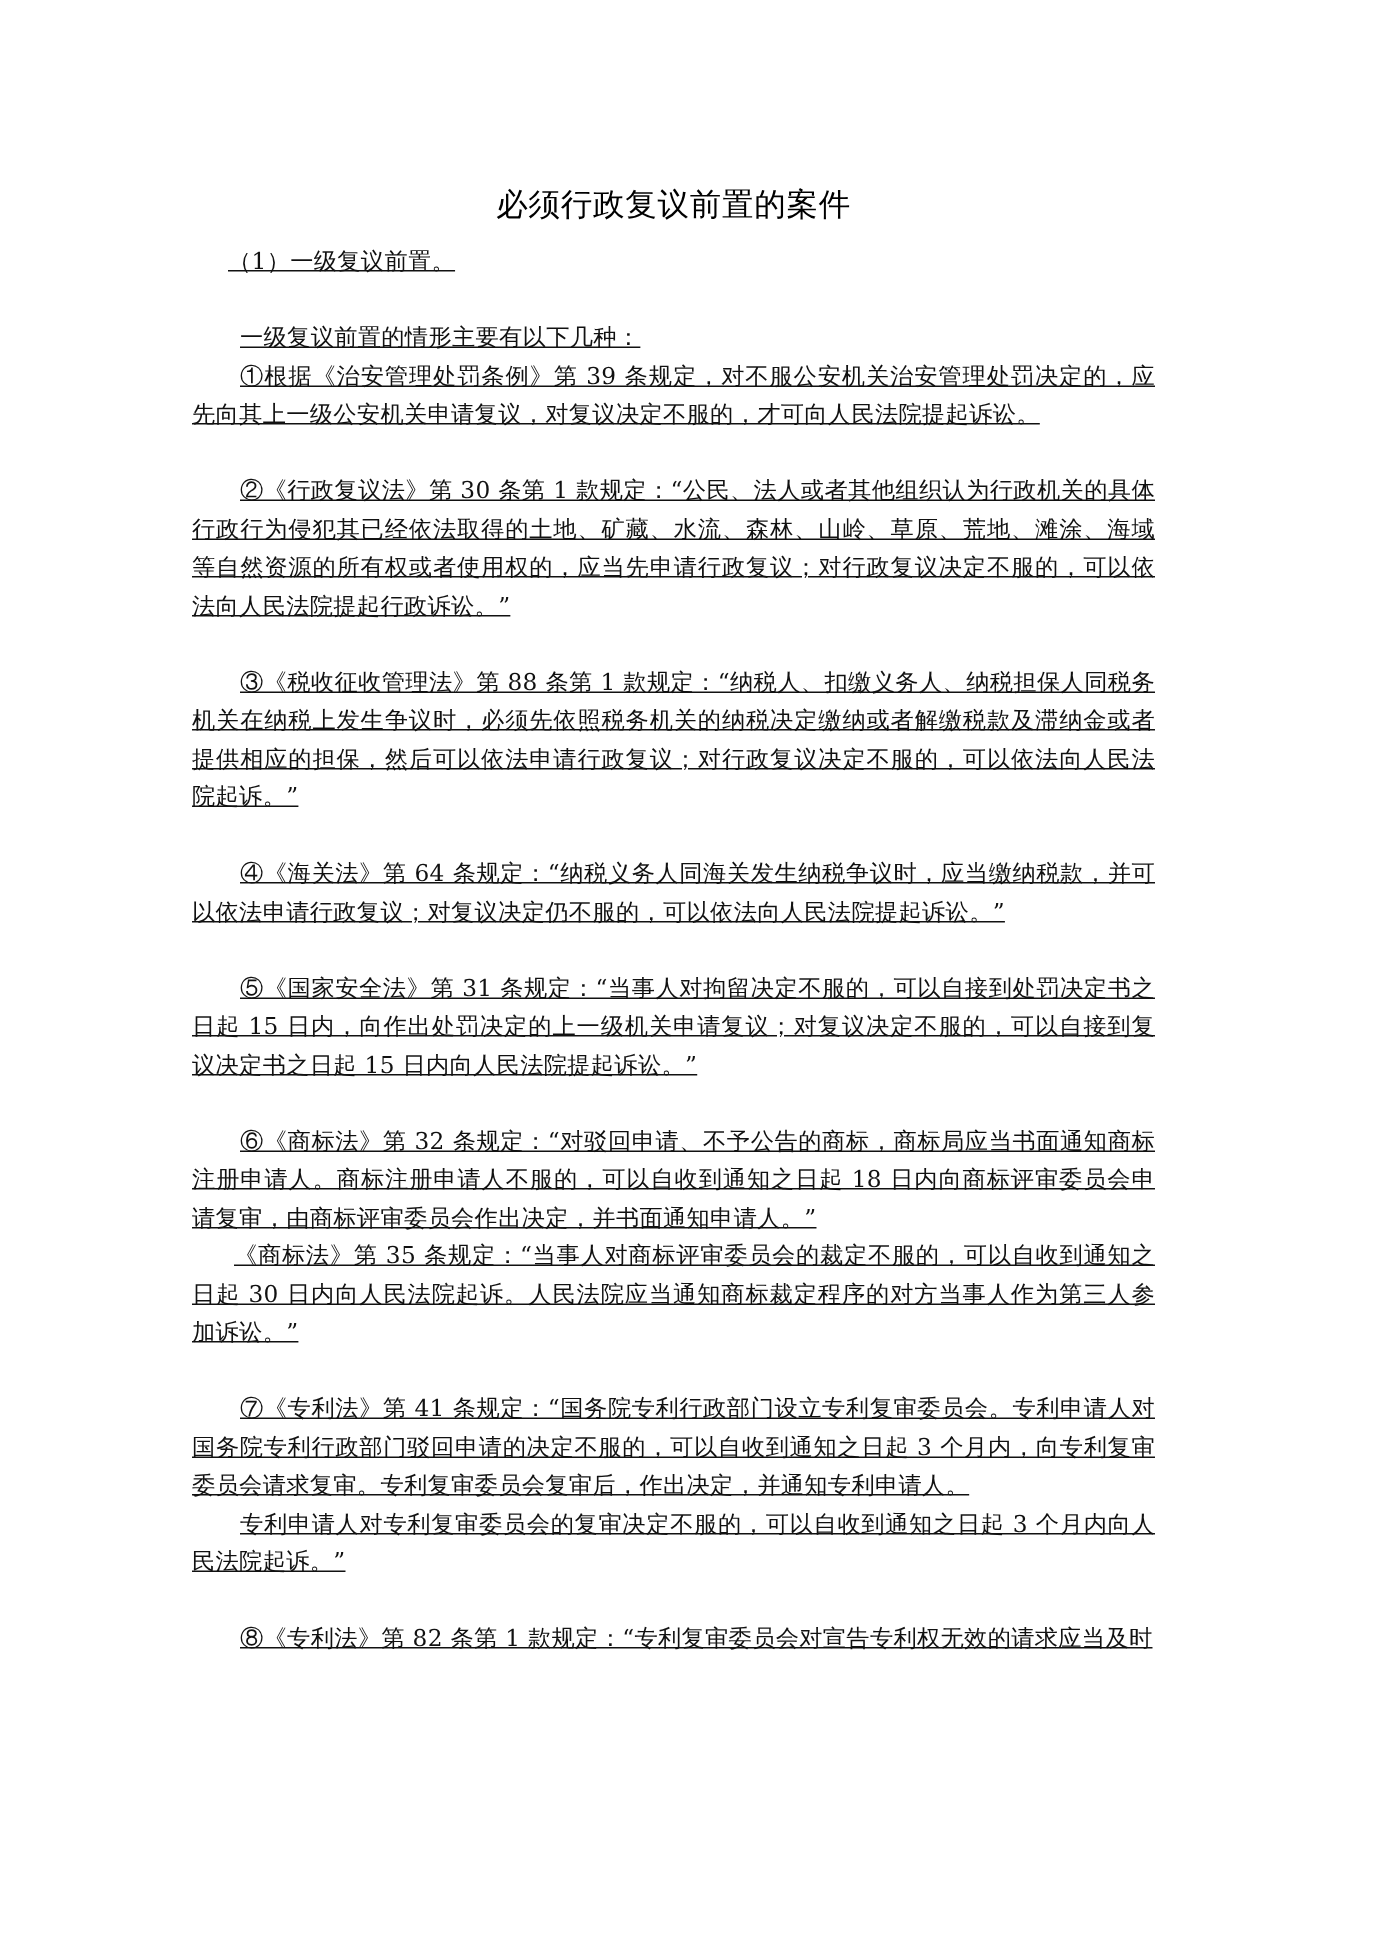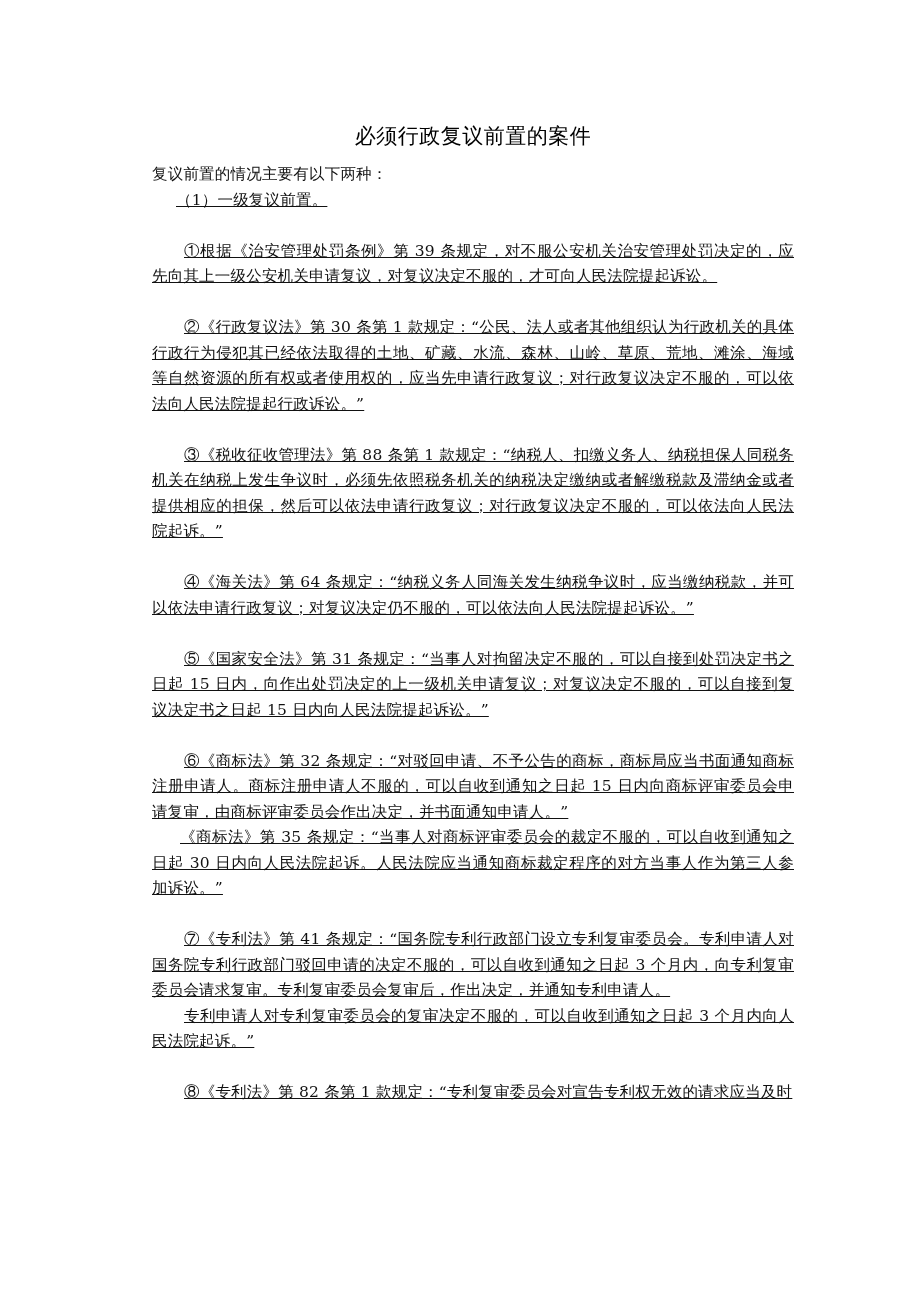--- a/index.html
+++ b/index.html
@@ -10,21 +10,21 @@
     body {
       width: 920px;
       height: 1302px;
       position: relative;
       overflow: hidden;
       font-family: "DejaVu Serif", "Liberation Serif", serif;
       color: #111111;
     }
     .page {
       position: absolute;
-      left: 152px;
+      left: 128px;
       top: 120px;
       width: 642px;
     }
     .title {
       text-align: center;
       font-family: "DejaVu Sans", "Liberation Sans", sans-serif;
       font-size: 21px;
       font-weight: normal;
       letter-spacing: 0.5px;
       margin: 0 0 10px 0;
@@ -40,24 +40,24 @@
     }
     .indent { text-indent: 32px; text-decoration: underline; }
     .gap { height: 25.5px; }
   </style>
 </head>
 <body>
 
 <div class="page">
   <h1 class="title">必须行政复议前置的案件</h1>
 
-  <p>复议前置的情况主要有以下两种：</p>
   <p class="indent" style="text-indent:24px">（1）一级复议前置。</p>
   <div class="gap"></div>
 
+  <p class="indent">一级复议前置的情形主要有以下几种：</p>
 
   <div>
     <p class="indent">①根据《治安管理处罚条例》第 39 条规定，对不服公安机关治安管理处罚决定的，应先向其上一级公安机关申请复议，对复议决定不服的，才可向人民法院提起诉讼。</p>
   </div>
   <div class="gap"></div>
 
   <div>
     <p class="indent">②《行政复议法》第 30 条第 1 款规定：“公民、法人或者其他组织认为行政机关的具体行政行为侵犯其已经依法取得的土地、矿藏、水流、森林、山岭、草原、荒地、滩涂、海域等自然资源的所有权或者使用权的，应当先申请行政复议；对行政复议决定不服的，可以依法向人民法院提起行政诉讼。”</p>
   </div>
   <div class="gap"></div>
@@ -71,21 +71,21 @@
     <p class="indent">④《海关法》第 64 条规定：“纳税义务人同海关发生纳税争议时，应当缴纳税款，并可以依法申请行政复议；对复议决定仍不服的，可以依法向人民法院提起诉讼。”</p>
   </div>
   <div class="gap"></div>
 
   <div>
     <p class="indent">⑤《国家安全法》第 31 条规定：“当事人对拘留决定不服的，可以自接到处罚决定书之日起 15 日内，向作出处罚决定的上一级机关申请复议；对复议决定不服的，可以自接到复议决定书之日起 15 日内向人民法院提起诉讼。”</p>
   </div>
   <div class="gap"></div>
 
   <div>
-    <p class="indent">⑥《商标法》第 32 条规定：“对驳回申请、不予公告的商标，商标局应当书面通知商标注册申请人。商标注册申请人不服的，可以自收到通知之日起 15 日内向商标评审委员会申请复审，由商标评审委员会作出决定，并书面通知申请人。”</p>
+    <p class="indent">⑥《商标法》第 32 条规定：“对驳回申请、不予公告的商标，商标局应当书面通知商标注册申请人。商标注册申请人不服的，可以自收到通知之日起 18 日内向商标评审委员会申请复审，由商标评审委员会作出决定，并书面通知申请人。”</p>
     <p class="indent" style="text-indent:28px">《商标法》第 35 条规定：“当事人对商标评审委员会的裁定不服的，可以自收到通知之日起 30 日内向人民法院起诉。人民法院应当通知商标裁定程序的对方当事人作为第三人参加诉讼。”</p>
   </div>
   <div class="gap"></div>
 
   <div>
     <p class="indent">⑦《专利法》第 41 条规定：“国务院专利行政部门设立专利复审委员会。专利申请人对国务院专利行政部门驳回申请的决定不服的，可以自收到通知之日起 3 个月内，向专利复审委员会请求复审。专利复审委员会复审后，作出决定，并通知专利申请人。</p>
     <p class="indent">专利申请人对专利复审委员会的复审决定不服的，可以自收到通知之日起 3 个月内向人民法院起诉。”</p>
   </div>
   <div class="gap"></div>
 

